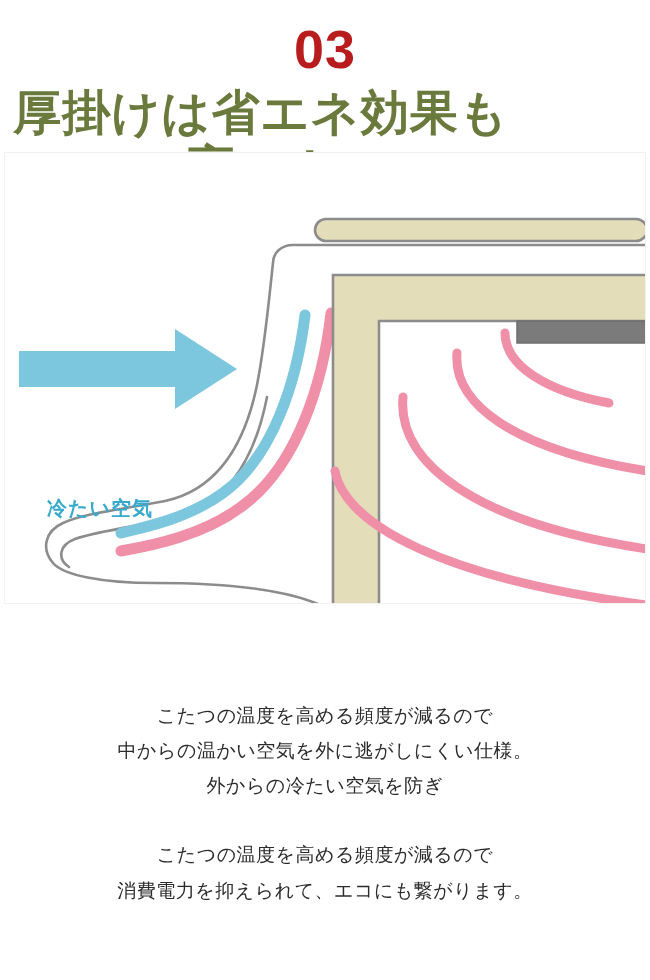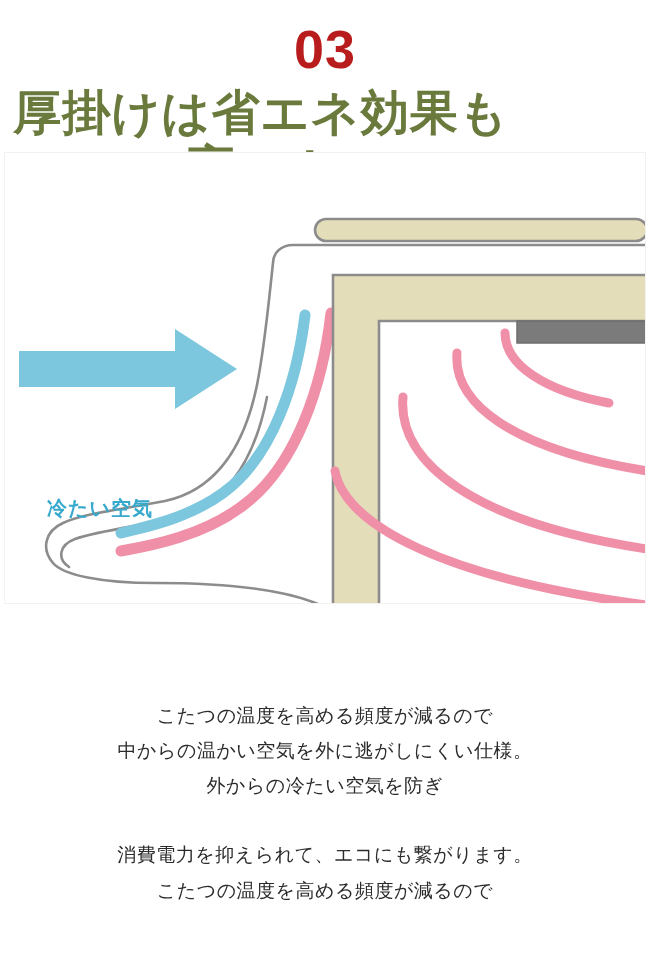--- a/index.html
+++ b/index.html
@@ -167,17 +167,17 @@
 
     <div class="label-cold">冷たい空気</div>
 
   </div>
 
   <div class="copy">
     <p>こたつの温度を高める頻度が減るので</p>
     <p>中からの温かい空気を外に逃がしにくい仕様。</p>
     <p>外からの冷たい空気を防ぎ</p>
     <div class="para-gap"></div>
+    <p>こたつの温度を高める頻度が減るので</p>
     <p>消費電力を抑えられて、エコにも繋がります。</p>
-    <p>こたつの温度を高める頻度が減るので</p>
   </div>
 
 </div>
 
 </body></html>

